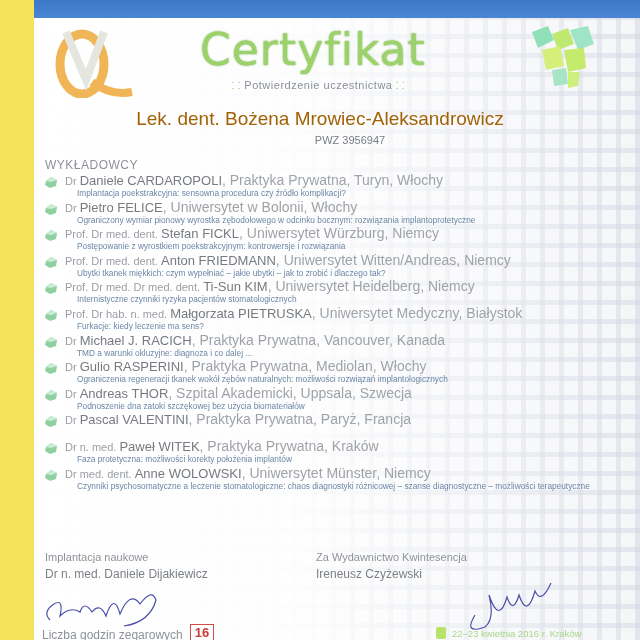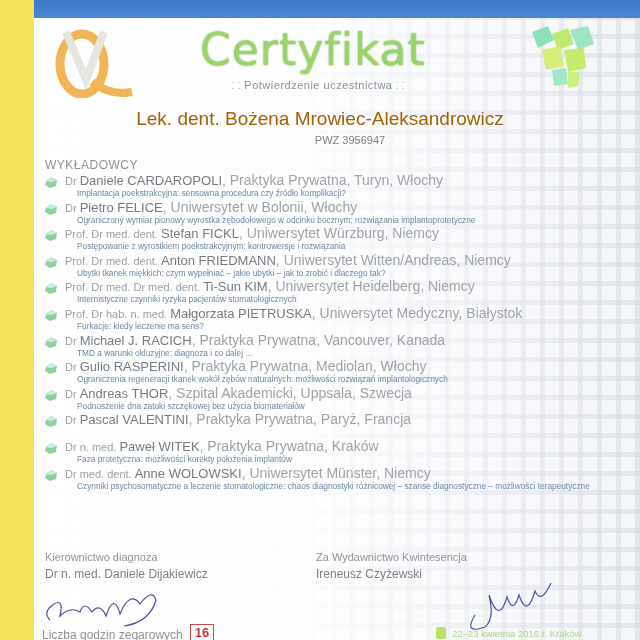--- a/index.html
+++ b/index.html
@@ -169,21 +169,21 @@
   <div class="lect">
     <svg class="gem" viewBox="0 0 13 11">
         <polygon points="1,4 6,0 12,3 11,9 5,11 0,8" fill="#8fd0a0"></polygon>
         <polygon points="1,4 6,0 12,3 6,5" fill="#c9ecd4"></polygon>
       </svg>
     <div class="line1"><span>Dr med. dent. </span><span class="nm">Anne WOLOWSKI</span><span class="aff">, Uniwersytet Münster, Niemcy</span></div>
     <div class="line2">Czynniki psychosomatyczne a leczenie stomatologiczne: chaos diagnostyki różnicowej – szanse diagnostyczne – możliwości terapeutyczne</div>
   </div>
 </div>
 
-<div class="sig-left-label">Kierownictwo diagnoza</div>
+<div class="sig-left-label">Implantacja naukowe</div>
 <div class="sig-left-name">Dr n. med. Daniele Dijakiewicz</div>
 <div class="sig-right-label">Za Wydawnictwo Kwintesencja</div>
 <div class="sig-right-name">Ireneusz Czyżewski</div>
 
 <svg class="sig1" viewBox="0 0 140 50">
   <path d="M10 38 Q2 30 14 22 Q24 16 20 34 Q30 24 40 30 Q44 18 52 30 Q60 20 66 34 Q74 10 80 32 Q90 8 100 22 Q112 6 116 18 Q110 40 84 44" stroke="#4a4ea6" stroke-width="1.2" fill="none"></path>
 </svg>
 <svg class="sig2" viewBox="0 0 140 65">
   <path d="M20 40 Q8 60 30 52 Q40 44 34 20 Q44 50 52 22 Q58 40 64 20 Q72 44 80 16 Q86 30 96 8" stroke="#4a4ea6" stroke-width="1.2" fill="none"></path>
 </svg>

